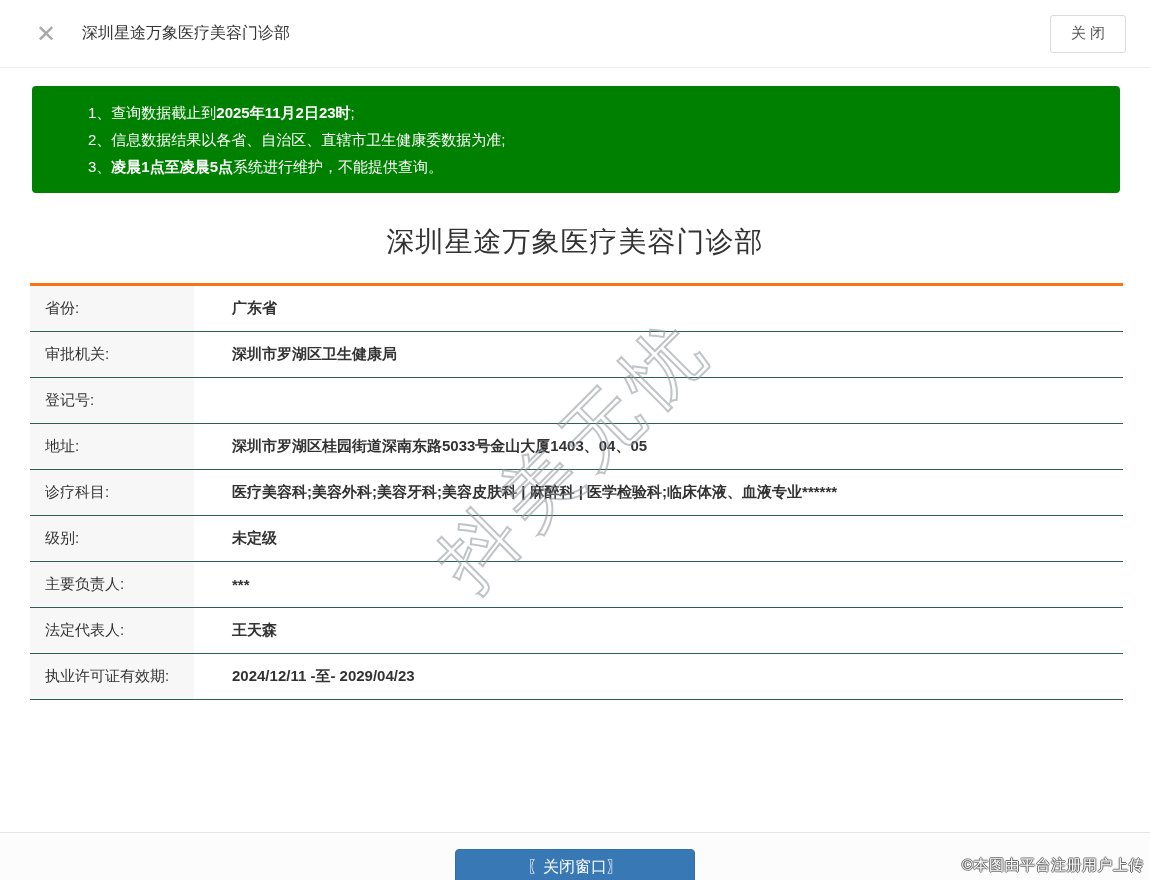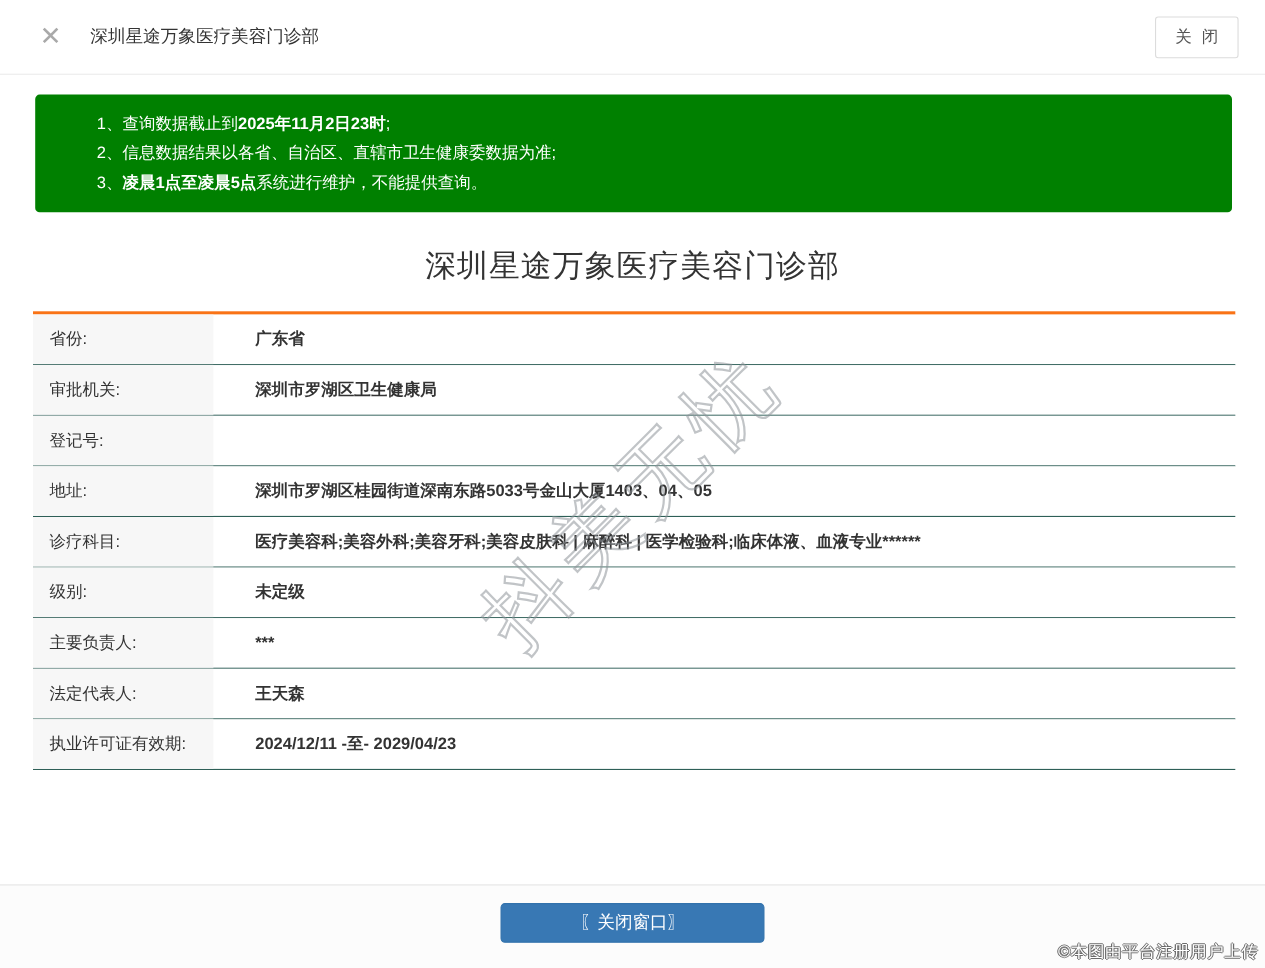--- a/index.html
+++ b/index.html
@@ -36,21 +36,21 @@
   .topbar .spacer { flex: 1; }
   .topbar .close-btn {
     min-width: 76px;
     height: 38px;
     background: #fff;
     border: 1px solid #dcdcdc;
     border-radius: 3px;
     font-size: 15px;
     color: #555;
     cursor: pointer;
-    font-family: Liberation Mono, monospace;
+    font-family: Liberation Sans, sans-serif;
   }
 
   
   .notice {
     margin: 18px 30px 0 32px;
     background: #008000;
     border-radius: 4px;
     padding: 13px 20px 13px 56px;
     color: #ffffff;
     font-size: 15px;
@@ -107,21 +107,21 @@
     left: 350px;
     top: 240px;
     pointer-events: none;
     opacity: 0.55;
   }
 
   
   .footer {
     position: absolute;
     left: 0; right: 0; bottom: 0;
-    height: 76px;
+    height: 48px;
     border-top: 1px solid #e5e5e5;
     background: #fcfcfc;
     display: flex;
     justify-content: center;
     align-items: flex-start;
   }
   .close-window-btn {
     margin-top: 16px;
     width: 240px;
     height: 36px;

